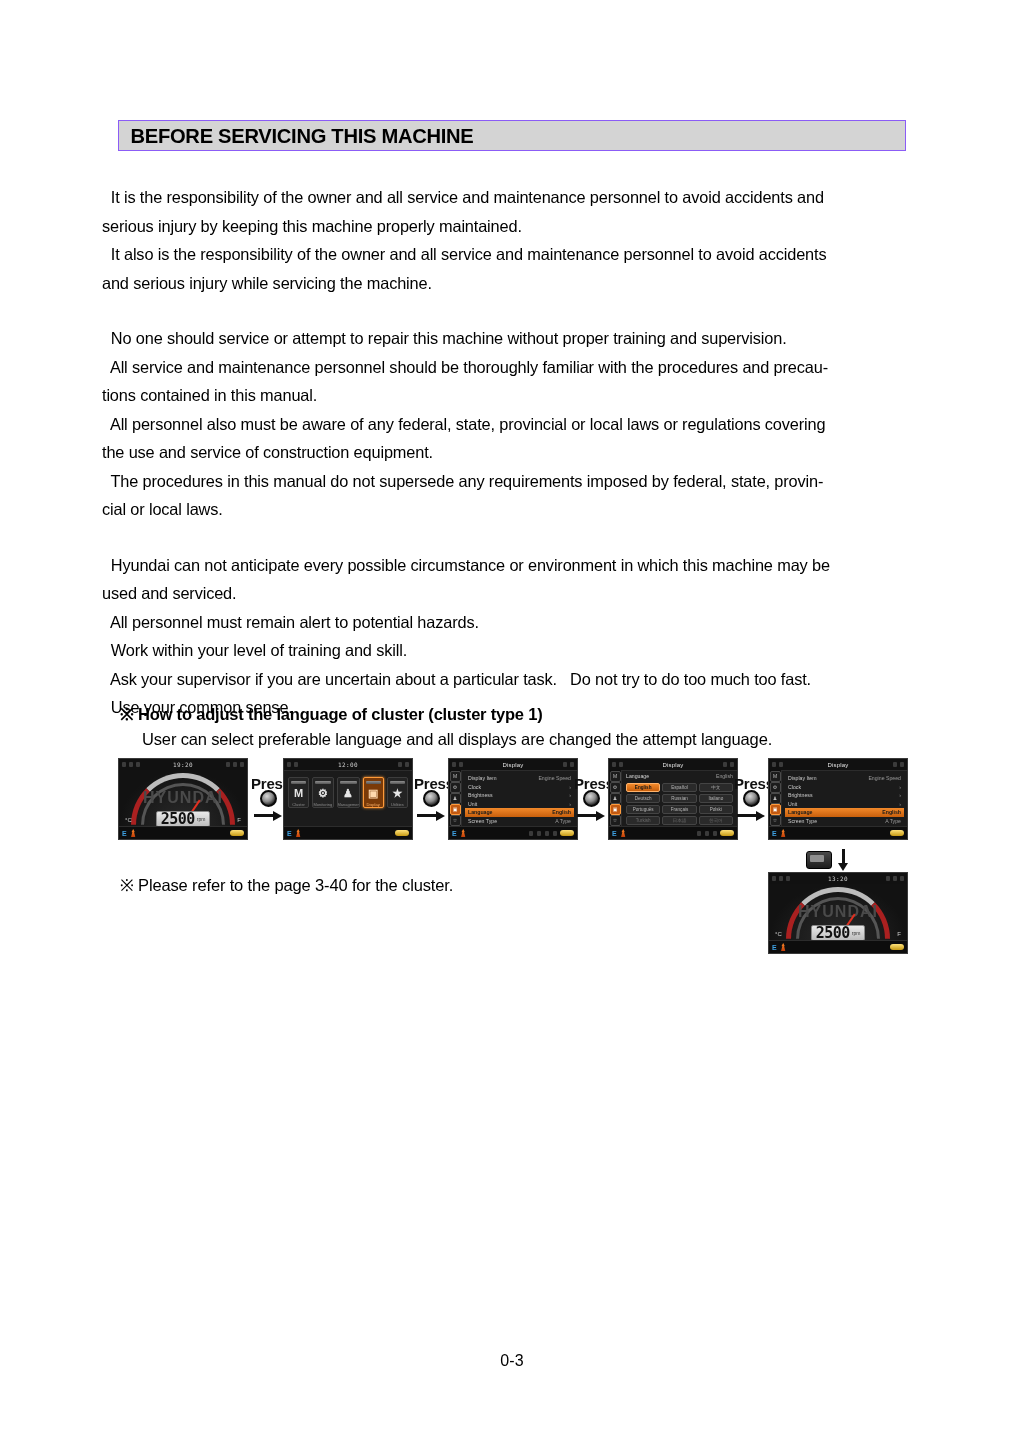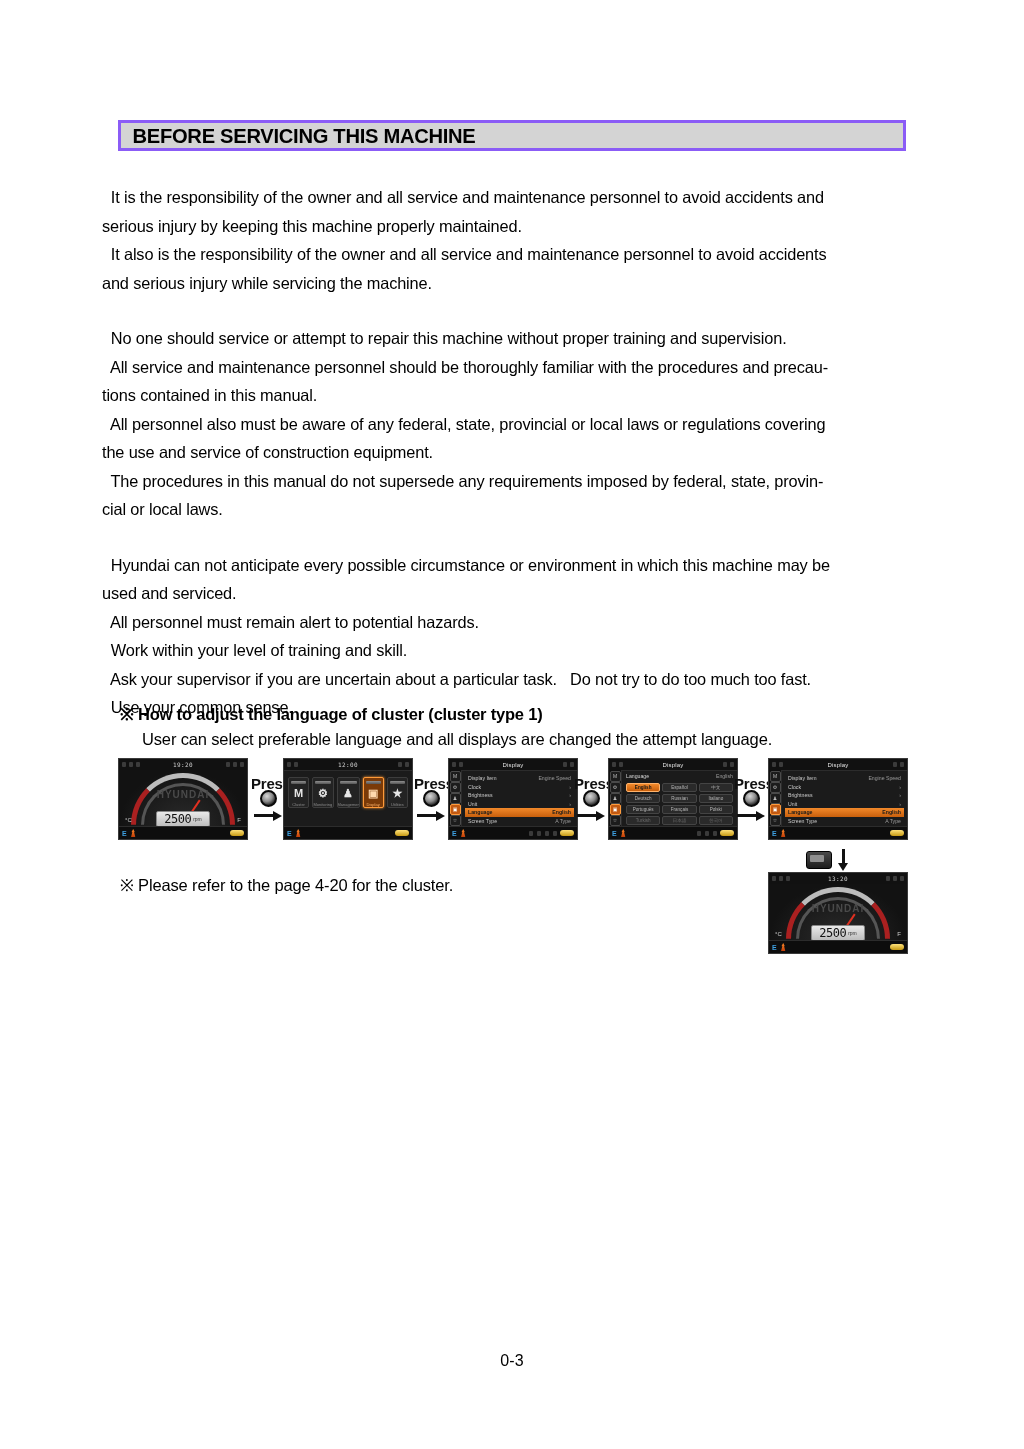--- a/index.html
+++ b/index.html
@@ -25,21 +25,21 @@
   }
 
   
   .section-header {
     position: absolute;
     left: 118px;
     top: 120px;
     width: 788px;
     height: 31px;
     background: #d4d4d4;
-    border: 3px solid #8b5cf6;
+    border: 1px solid #8b5cf6;
     box-sizing: border-box;
     display: flex;
     align-items: center;
   }
   .section-header .bar-title {
     font-size: 21px;
     font-weight: bold;
     letter-spacing: -0.3px;
     padding-left: 12px;
     transform: scaleX(0.96);
@@ -241,21 +241,21 @@
     border-radius: 50%;
     border: 3px solid #555;
     border-bottom-color: transparent;
     clip-path: inset(0 0 42px 0);
     box-sizing: border-box;
   }
   .gauge-brand {
     position: absolute;
     left: 0; right: 0; top: 18px;
     text-align: center;
-    font-size: 10px;
+    font-size: 16px;
     font-weight: bold;
     color: #4a4a4a;
     letter-spacing: 1px;
   }
   .needle {
     position: absolute;
     width: 2px;
     background: #e03020;
     transform-origin: 50% 100%;
     bottom: 4px;
@@ -271,22 +271,22 @@
     width: 52px; height: 14px;
     background: linear-gradient(#e9e9e9, #bdbdbd);
     border: 1px solid #888;
     border-radius: 2px;
     display: flex;
     align-items: center;
     justify-content: center;
     gap: 2px;
   }
   .rpm-box .rpm-val {
-    font-size: 12px;
-    font-weight: normal;
+    font-size: 15px;
+    font-weight: bold;
     color: #111;
     font-family: "DejaVu Sans Mono", monospace;
     letter-spacing: -0.5px;
   }
   .rpm-box .rpm-unit { font-size: 5px; color: #333; }
   .gauge-lbl {
     position: absolute;
     font-size: 6px;
     color: #cfcfcf;
   }
@@ -546,21 +546,21 @@
       <div class="line">used and serviced.</div>
       <div class="line">  All personnel must remain alert to potential hazards.</div>
       <div class="line">  Work within your level of training and skill.</div>
       <div class="line">  Ask your supervisor if you are uncertain about a particular task.   Do not try to do too much too fast.</div>
       <div class="line">  Use your common sense.</div>
     </div>
   </div>
 
   <div class="note-heading">※ How to adjust the language of cluster (cluster type 1)</div>
   <div class="note-sub">User can select preferable language and all displays are changed the attempt language.</div>
-  <div class="note-refer">※ Please refer to the page 4-20 for the cluster.</div>
+  <div class="note-refer">※ Please refer to the page 3-40 for the cluster.</div>
 
   <div class="flow">
 
     <div class="panel w1">
       <div class="p-top">
         <div class="micro-left">
           <span class="mi"></span>
           <span class="mi"></span>
           <span class="mi"></span>
         </div>

